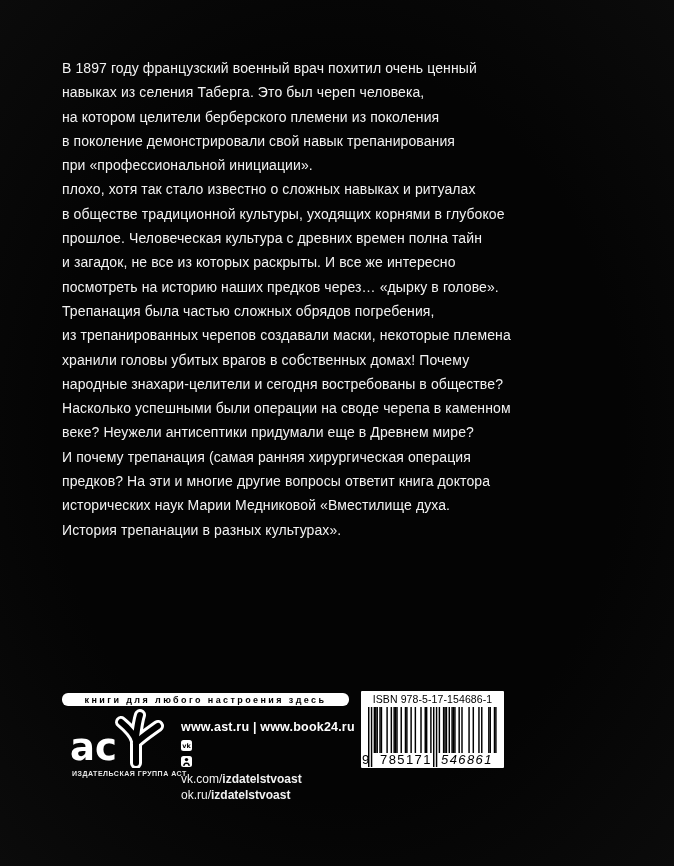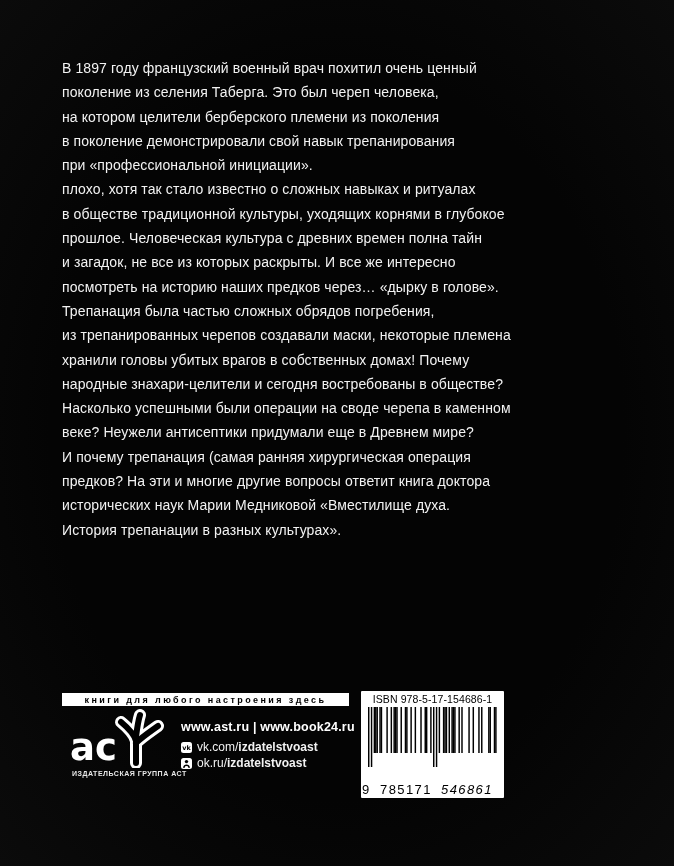--- a/index.html
+++ b/index.html
@@ -11,44 +11,44 @@
   
   #blurb{
     position:absolute;left:62px;top:56px;
     color:#f3f3f3;font-size:14px;line-height:24.3px;
     white-space:nowrap;letter-spacing:0.1px;
   }
   
   #tagline-band{
     position:absolute;left:62px;top:693px;width:287px;height:13px;
     background:#fff;color:#000;display:flex;align-items:center;justify-content:center;
-    font-size:9px;font-weight:bold;letter-spacing:2.4px;white-space:nowrap;
+    font-size:9px;font-weight:bold;letter-spacing:2.4px;white-space:nowrap;border-radius:6px;
   }
   
   #ast-logo{position:absolute;left:70px;top:708px;}
   #publisher-caption{
     position:absolute;left:72px;top:770px;color:#e8e8e8;
     font-size:7px;font-weight:bold;letter-spacing:0.5px;white-space:nowrap;
   }
   
   #websites{
     position:absolute;left:181px;top:720px;color:#fff;
     font-size:12.5px;font-weight:bold;letter-spacing:0.2px;white-space:nowrap;
   }
   .social-row{
     position:absolute;left:181px;color:#f2f2f2;font-size:12px;
-    display:flex;align-items:center;gap:5px;white-space:nowrap;
+    display:flex;gap:21px;white-space:nowrap;flex-direction:column;
   }
   #vk-row{top:740px;}
   #ok-row{top:756px;}
   .social-row b{font-weight:bold;}
   .social-icon{display:block;}
   
   #barcode-box{
-    position:absolute;left:361px;top:691px;width:143px;height:107px;
+    position:absolute;left:361px;top:691px;width:143px;height:77px;
     background:#fff;border-radius:1px;color:#000;
   }
   #isbn-label{
     position:absolute;top:2px;left:0;width:100%;text-align:center;
     font-size:10.5px;letter-spacing:0.1px;
   }
   #barcode-bars{position:absolute;left:7px;top:16px;}
   .bc-digit{
     position:absolute;bottom:1px;font-size:13px;letter-spacing:1.4px;
     font-family:"Liberation Sans",sans-serif;
@@ -57,21 +57,21 @@
   #bc-d1{left:19px;margin-top:32px;}
   #bc-d2{left:80px;font-style:italic;}
 </style>
 </head>
 <body>
 
 <div id="page">
 
   <div id="blurb">
       <div>В 1897 году французский военный врач похитил очень ценный</div>
-      <div>поколение из селения Таберга. Это был череп человека,</div>
+      <div>навыках из селения Таберга. Это был череп человека,</div>
       <div>на котором целители берберского племени из поколения</div>
       <div>в поколение демонстрировали свой навык трепанирования</div>
       <div>при «профессиональной инициации».</div>
       <div>плохо, хотя так стало известно о сложных навыках и ритуалах</div>
       <div>в обществе традиционной культуры, уходящих корнями в глубокое</div>
       <div>прошлое. Человеческая культура с древних времен полна тайн</div>
       <div>и загадок, не все из которых раскрыты. И все же интересно</div>
       <div>посмотреть на историю наших предков через… «дырку в голове».</div>
       <div>Трепанация была частью сложных обрядов погребения,</div>
       <div>из трепанированных черепов создавали маски, некоторые племена</div>

